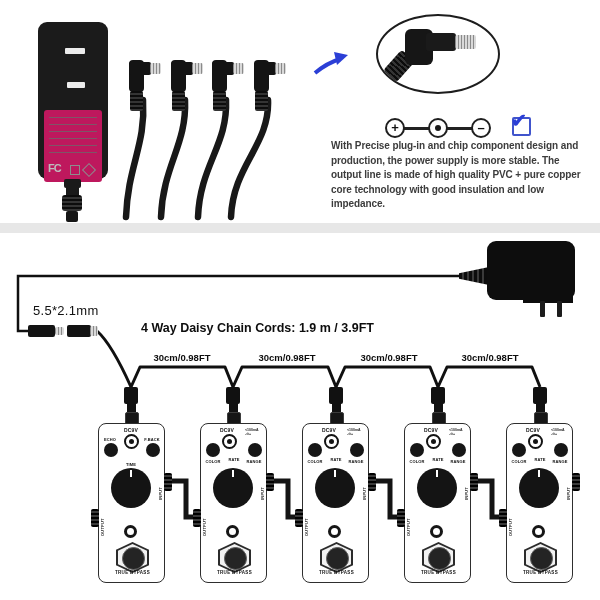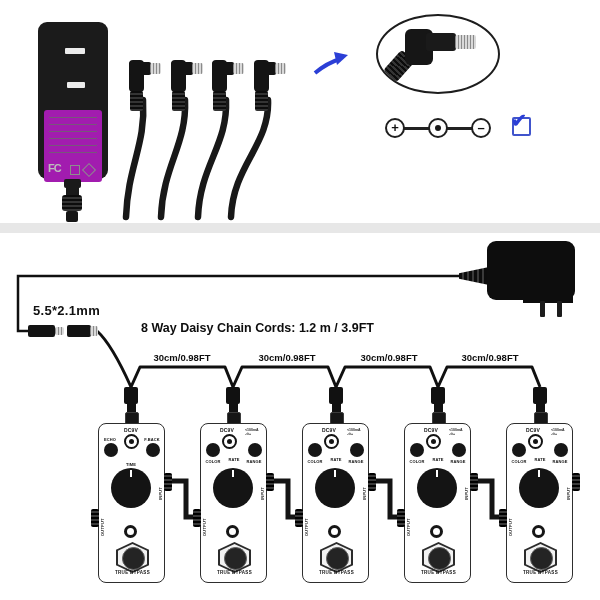--- a/index.html
+++ b/index.html
@@ -3,21 +3,21 @@
 <meta charset="utf-8">
 <style>
   html,body{margin:0;padding:0;background:#fff;}
   #stage{position:relative;width:600px;height:600px;background:#fff;overflow:hidden;
          font-family:"Liberation Sans",sans-serif;color:#111;}
   .abs{position:absolute;}
   .ctr{text-align:center;}
   
   .wall-adapter{left:38px;top:22px;width:70px;height:157px;background:#1b1b1b;border-radius:9px;}
   .slot{background:#ececec;border-radius:1px;}
-  .ad-label{left:6px;top:88px;width:58px;height:72px;background:#a21caf;border-radius:3px;}
+  .ad-label{left:6px;top:88px;width:58px;height:72px;background:#be185d;border-radius:3px;}
   .ad-stripes{left:5px;top:7px;width:48px;height:42px;
       background:repeating-linear-gradient(180deg,#6a6a6a 0 1px,transparent 1px 7px);opacity:.75;}
   .fcc{left:4px;top:52px;font-size:11px;font-weight:bold;color:#bdbdbd;letter-spacing:-1px;}
   .certbox{width:8px;height:8px;border:1px solid #8d8d8d;}
   .ribbed-dark{background:repeating-linear-gradient(180deg,#0c0c0c 0 2px,#343434 2px 4px);}
   .ribbed-dark-v{background:repeating-linear-gradient(90deg,#0c0c0c 0 3px,#3a3a3a 3px 5px);}
   .silver{background:repeating-linear-gradient(90deg,#8a8a8a 0 1px,#d9d9d9 1px 3px);border-radius:2px;}
   
   .plughead{width:42px;height:56px;}
   .ph-barrel{left:0;top:4px;width:22px;height:13px;background:#141414;border-radius:2px;}
@@ -154,31 +154,32 @@
 
   <div class="abs polline"></div>
   <div class="abs polc" style="left:385px;top:118px;">+</div>
   <div class="abs polc" style="left:428px;top:118px;">
       <div class="abs poldot"></div>
     </div>
   <div class="abs polc" style="left:471px;top:118px;">–</div>
   <div class="abs checkbox"></div>
   <div class="abs checkmark">✔</div>
 
+  <div class="abs desc">With Precise plug-in and chip component design and production, the power supply is more stable. The output line is made of high quality PVC + pure copper core technology with good insulation and low impedance.</div>
 
   <div class="abs divider"></div>
 
   <div class="abs coil ribbed-dark-v"></div>
   <div class="abs r-adapter"></div>
   <div class="abs r-step"></div>
   <div class="abs prong" style="left:540px;top:301px;"></div>
   <div class="abs prong" style="left:557px;top:301px;"></div>
 
-  <div class="abs" style="left:33px;top:303px;font-size:13px;font-weight:700;letter-spacing:.3px;">5.5*2.1mm</div>
-  <div class="abs lbl-bold" style="left:141px;top:321px;font-size:12.5px;">8 Way Daisy Chain Cords: 1.2 m / 3.9FT</div>
+  <div class="abs" style="left:33px;top:303px;font-size:13px;font-weight:400;letter-spacing:.3px;">5.5*2.1mm</div>
+  <div class="abs lbl-bold" style="left:141px;top:321px;font-size:12.5px;">4 Way Daisy Chain Cords: 1.9 m / 3.9FT</div>
   <div class="abs lbl-bold ctr" style="left:147px;top:352px;width:70px;font-size:9.5px;">30cm/0.98FT</div>
   <div class="abs lbl-bold ctr" style="left:252px;top:352px;width:70px;font-size:9.5px;">30cm/0.98FT</div>
   <div class="abs lbl-bold ctr" style="left:354px;top:352px;width:70px;font-size:9.5px;">30cm/0.98FT</div>
   <div class="abs lbl-bold ctr" style="left:455px;top:352px;width:70px;font-size:9.5px;">30cm/0.98FT</div>
 
   <div class="abs mplug"></div>
   <div class="abs mplug-tip silver"></div>
   <div class="abs fplug"></div>
   <div class="abs fplug-col silver"></div>
 

